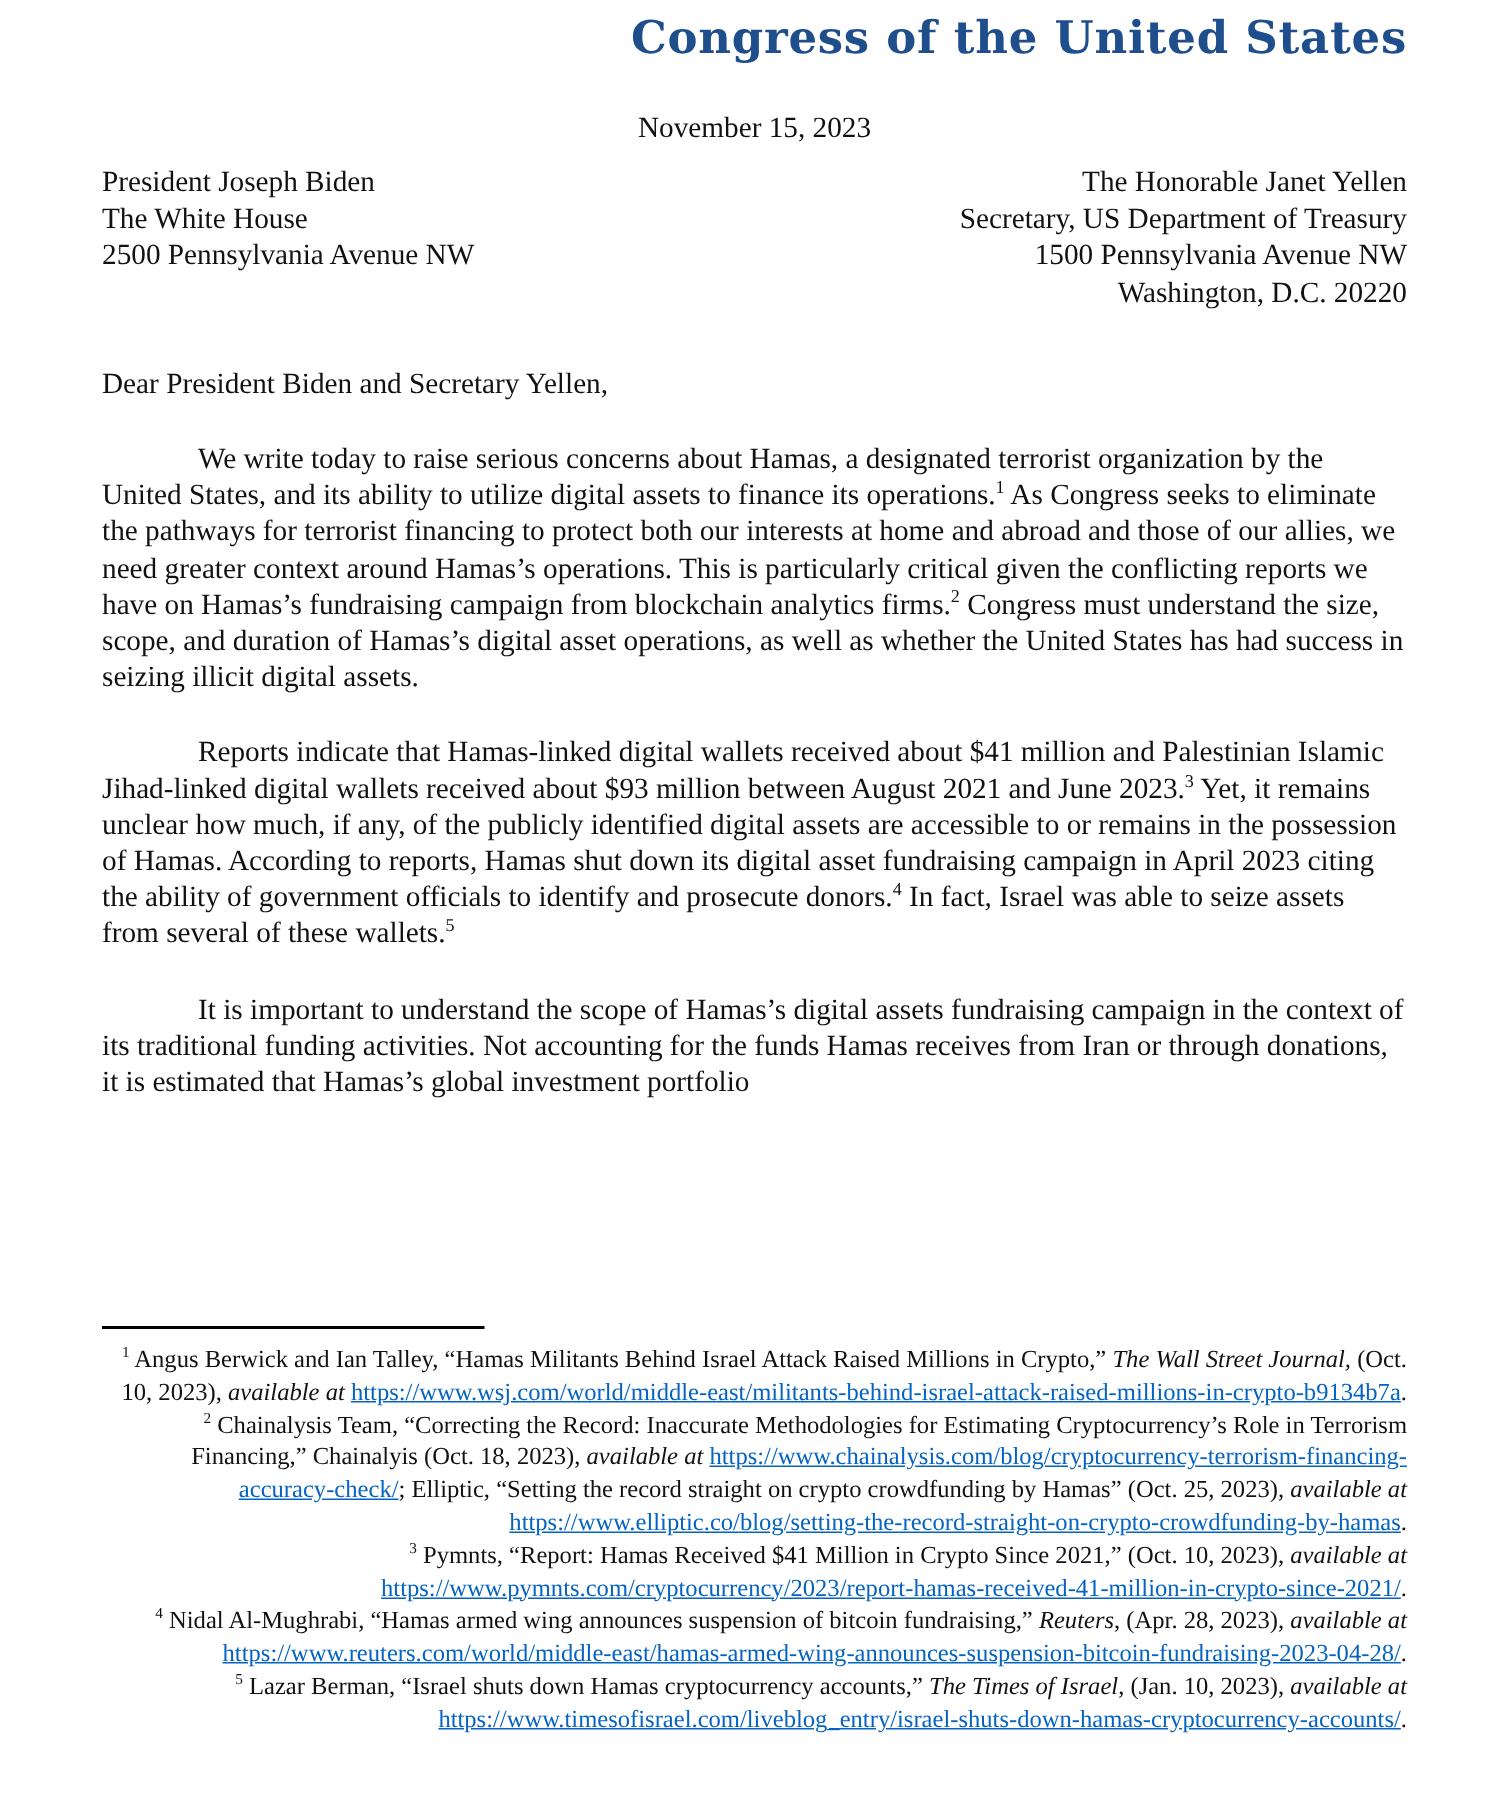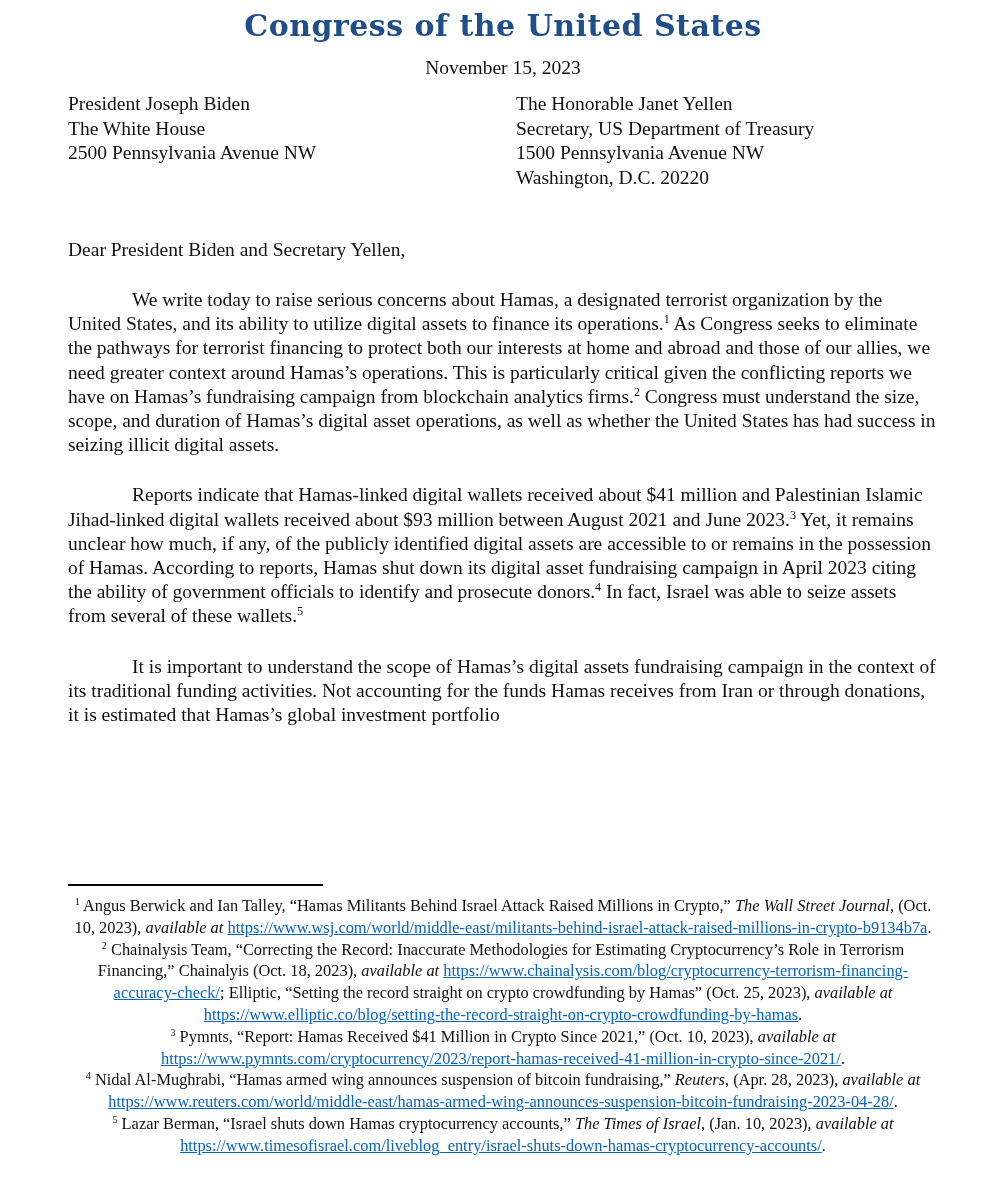--- a/index.html
+++ b/index.html
@@ -13,53 +13,53 @@
     width: 1002px; height: 1200px; overflow: hidden;
     font-family: "Liberation Serif", serif;
     color: var(--text-color);
   }
   .page {
     position: relative;
     width: 1002px; height: 1200px;
     background: #ffffff;
     padding: 0 64px 0 68px;
   }
-  .letterhead { text-align: center; padding-top: 8px; }
+  .letterhead { text-align: right; padding-top: 8px; }
   .lh-title {
     font-family: "DejaVu Serif", serif;
     font-weight: bold;
     font-size: 30px;
     line-height: 36px;
     color: var(--letterhead-color);
     letter-spacing: 0.5px;
   }
   .lh-sub {
     font-family: "DejaVu Serif", serif;
     font-weight: bold;
     font-size: 20px;
     line-height: 26px;
     margin-top: 2px;
     color: var(--letterhead-color);
   }
   .date {
     text-align: center;
     font-size: 19.5px;
     line-height: 24px;
-    margin-top: 12px;
+    margin-top: 30px;
   }
   .recipients {
     display: flex;
     margin-top: 12px;
     font-size: 19.5px;
     line-height: 24.5px;
   }
   .addr-left { width: 448px; flex: none; }
-  .addr-right { flex: 1; }
+  .addr-right { flex: 1; text-align: right; }
   .salutation {
-    margin-top: 48px;
+    margin-top: 37px;
     font-size: 19.5px;
     line-height: 24px;
   }
   .body-para {
     margin-top: 26px;
     font-size: 19.5px;
     line-height: 24.2px;
     text-indent: 64px;
     text-align: left;
   }
@@ -68,21 +68,21 @@
     position: absolute;
     top: 884px; left: 68px; right: 64px;
     font-size: 16.4px;
     line-height: 21.8px;
   }
   .fn-rule {
     width: 255px; height: 0;
     border-top: 2px solid #000000;
     margin-bottom: 9px;
   }
-  .footnote { text-align: center; }
+  .footnote { text-align: right; }
   .footnote a, .footnote a:visited {
     color: var(--link-color);
     text-decoration: underline;
     cursor: pointer;
   }
   em { font-style: italic; }
 </style>
 </head>
 <body>
 

